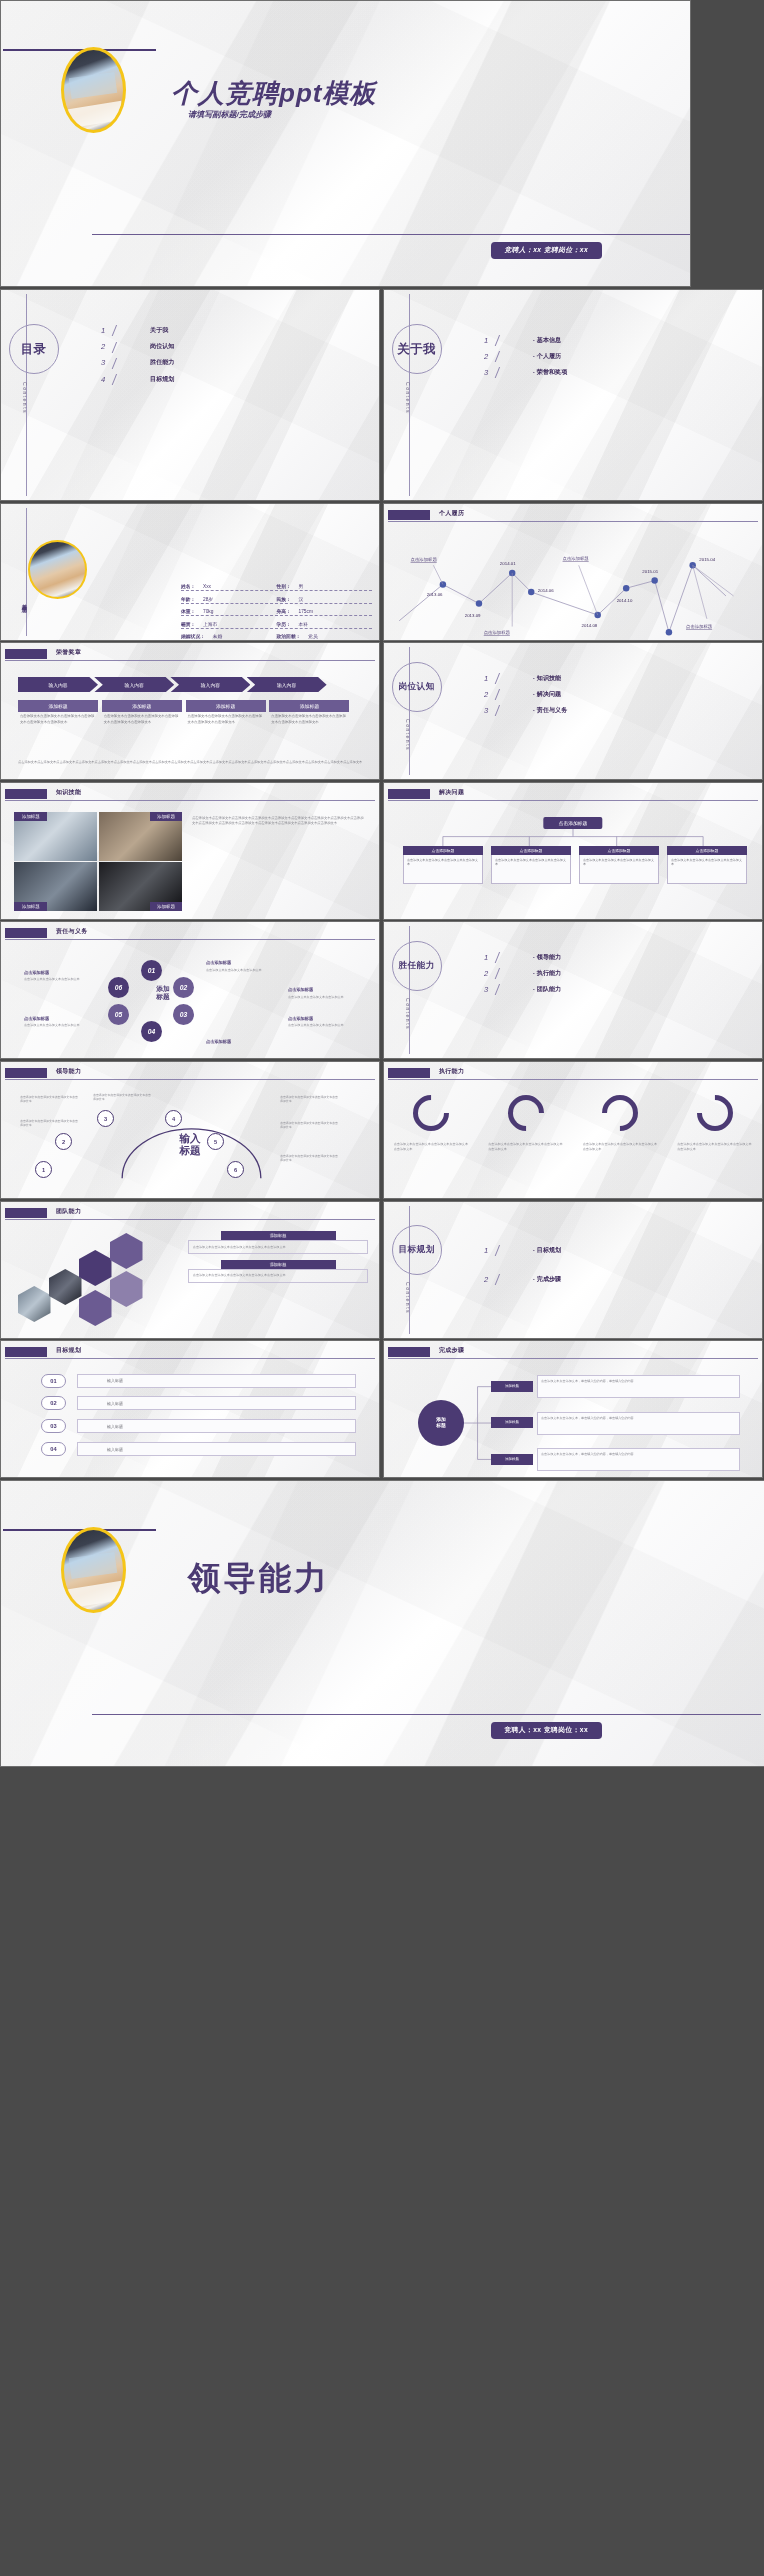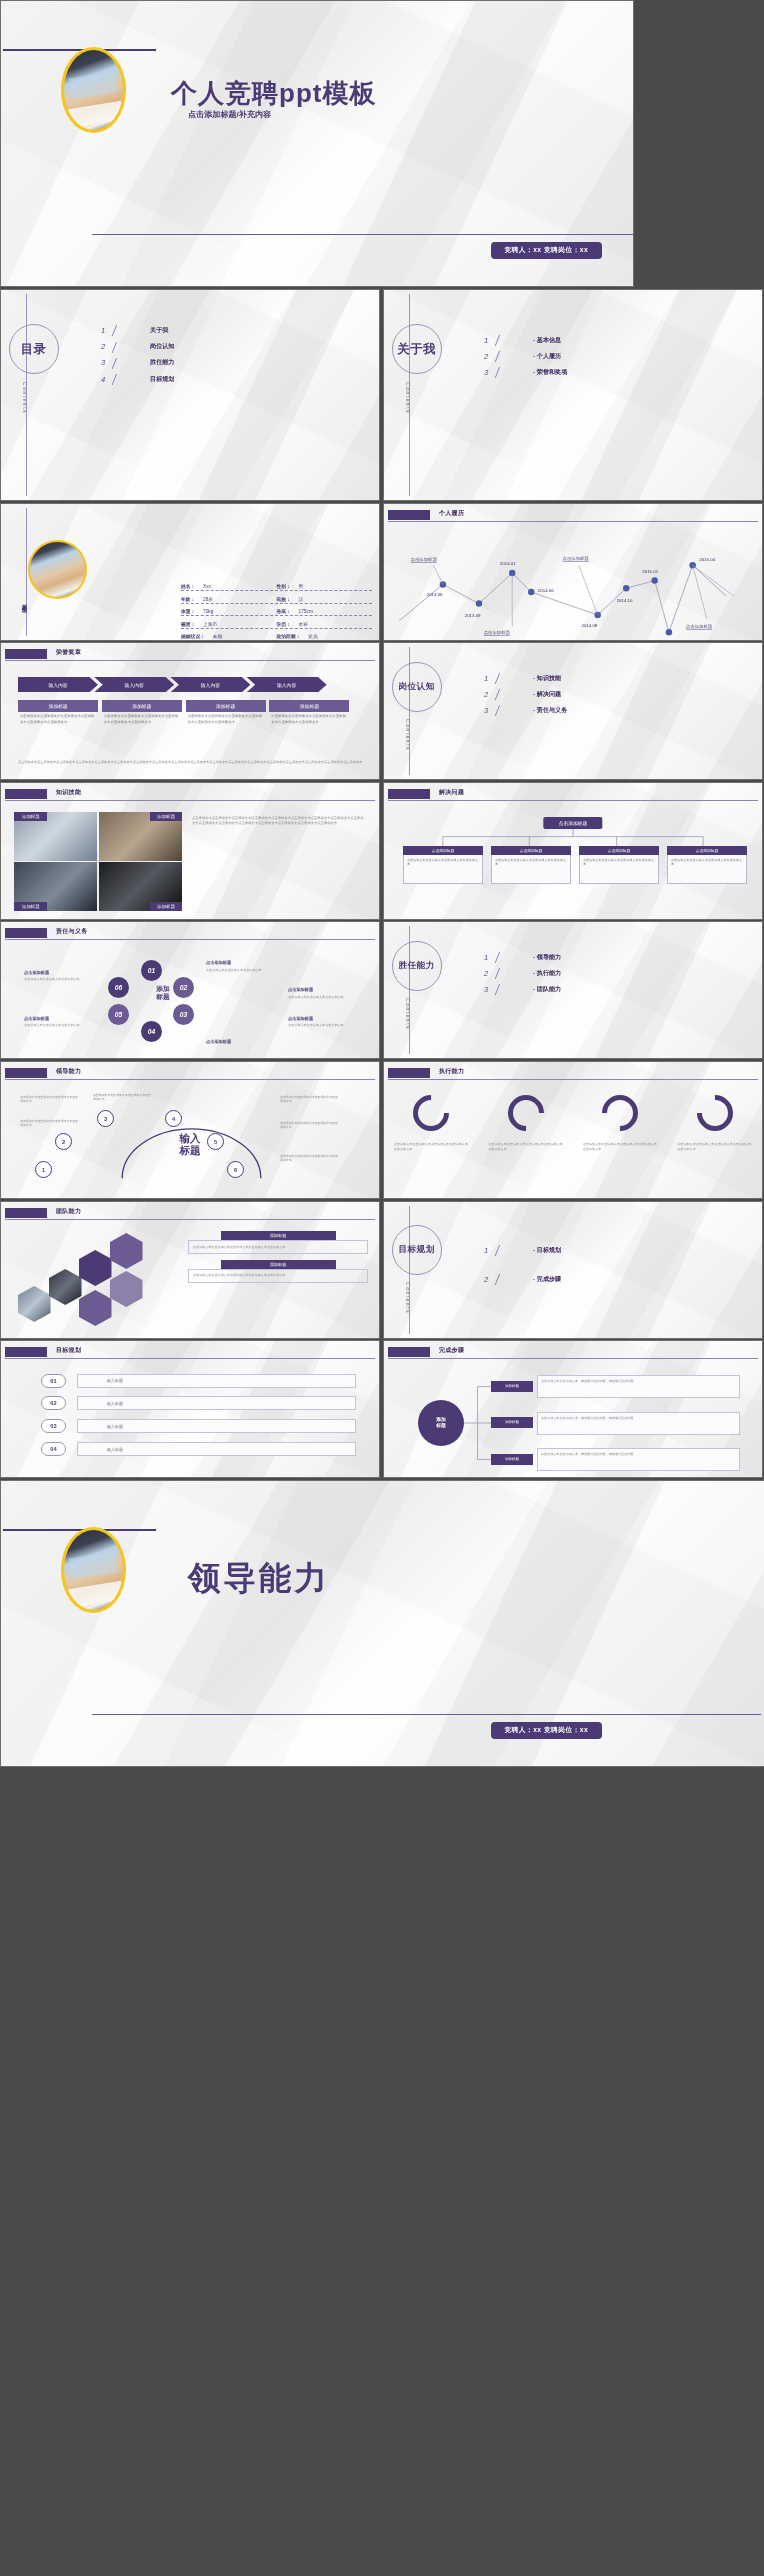--- a/index.html
+++ b/index.html
@@ -164,28 +164,28 @@
   .stepbox{position:absolute;left:76px;width:279px;height:14.3px;border:1px solid #c7c1d8;background:#fbfbfd;font-size:4px;color:#6a6a72;display:flex;align-items:center;padding-left:29px;}
 
   
   .bigcirc{position:absolute;left:34px;top:59px;width:46px;height:46px;border-radius:50%;background:#4b3a73;color:#fff;font-size:4.8px;font-weight:bold;display:flex;align-items:center;justify-content:center;text-align:center;line-height:1.3;}
   .tagbox{position:absolute;left:107px;width:42px;height:10.5px;background:#4b3a73;color:#fff;font-size:3.4px;display:flex;align-items:center;justify-content:center;}
   .descbox{position:absolute;left:153px;width:203px;height:23px;border:1px solid #c7c1d8;background:#fbfbfd;font-size:3.1px;line-height:1.5;color:#8a8a92;padding:2.9px;}
 </style>
 </head>
 <body>
 
-<div class="slide" id="title-slide" style="left:0;top:0;width:634px;height:287px;">
+<div class="slide" id="title-slide" style="left:0;top:0;width:691px;height:287px;font-style:italic;">
   <div class="topline"></div>
   <div class="oval">
     <div class="band"></div>
       <div class="book"></div>
   </div>
   <h1>个人竞聘ppt模板</h1>
-  <div class="sub">点击添加标题/补充内容</div>
+  <div class="sub">请填写副标题/完成步骤</div>
   <div class="botline"></div>
   <div class="badge">竞聘人：xx  竞聘岗位：xx</div>
 </div>
 
 <div class="slide divider" id="s-contents" style="left:0;top:289px;width:380px;height:212px;">
   <div class="vline"></div>
   <div class="circle">
     <span>目录</span>
   </div>
   <div class="vtext">Contents</div>

